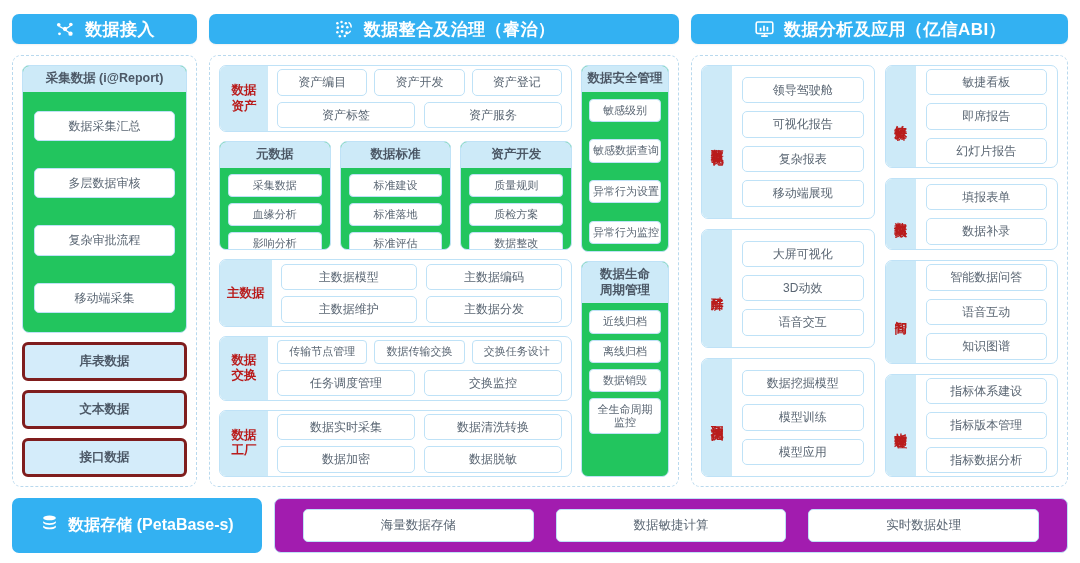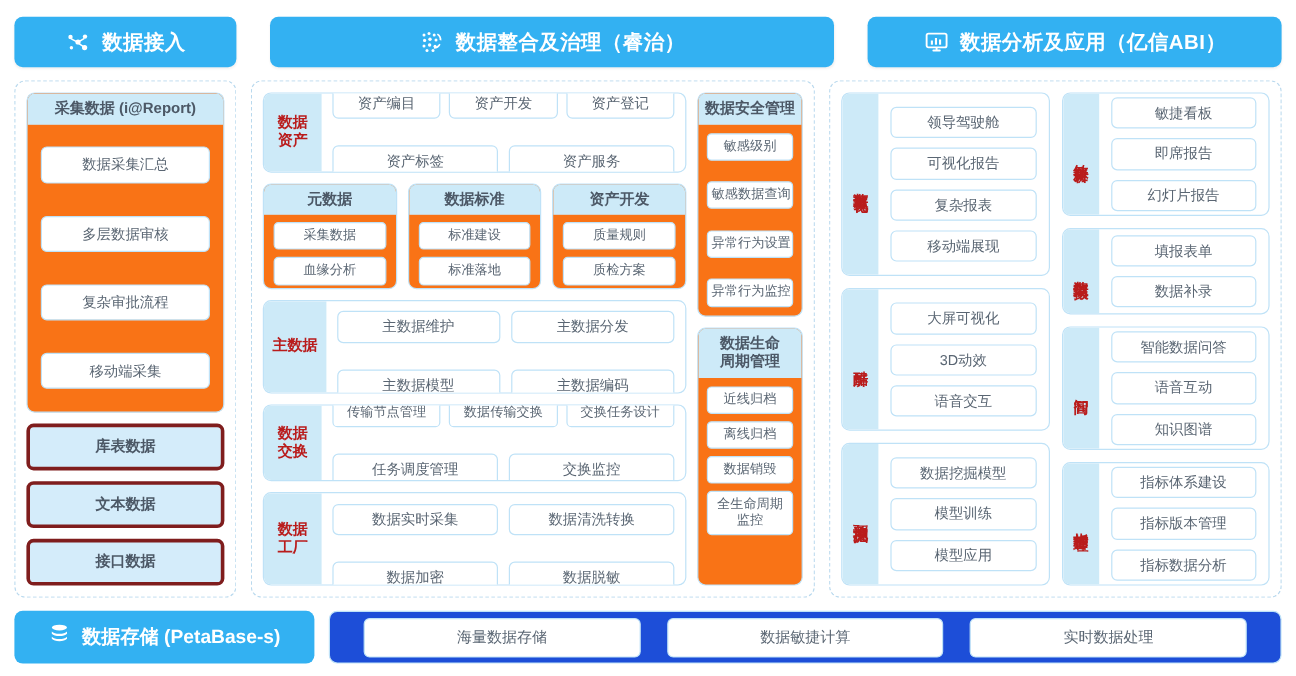--- a/index.html
+++ b/index.html
@@ -6,21 +6,21 @@
   body{
     width:1080px;height:563px;
     background:#ffffff;
     font-family:"Liberation Sans","DejaVu Sans",sans-serif;
     color:#4a5560;
     overflow:hidden;
   }
   .canvas{position:relative;width:1080px;height:563px;box-sizing:border-box;padding:14px 12px 10px 12px;display:flex;flex-direction:column;}
 
   
-  .head-row{display:flex;gap:28px;align-items:stretch;height:42px;flex:0 0 auto;}
+  .head-row{display:flex;gap:12px;align-items:stretch;height:30px;flex:0 0 auto;}
   .pill{
     background:#33b1f2;border-radius:7px;color:#fff;
     display:flex;align-items:center;justify-content:center;gap:9px;
     font-size:17px;font-weight:bold;letter-spacing:.4px;
     box-shadow:0 1px 2px rgba(0,0,0,.06);
   }
   .pill .glyph{display:flex;align-items:center;justify-content:center;width:22px;height:22px;}
   .col1{width:185px;flex:0 0 185px;}
   .col2{width:470px;flex:0 0 470px;}
   .col3{flex:1 1 auto;}
@@ -28,21 +28,21 @@
   
   .body-row{display:flex;gap:12px;align-items:stretch;margin-top:11px;flex:1 1 auto;min-height:0;}
 
   .dashed{
     border:1px dashed #b9d9ee;border-radius:9px;background:#fff;
     box-sizing:border-box;padding:9px;display:flex;flex-direction:column;
   }
 
   
   .card{
-    border:1px solid #bfe2f7;border-radius:7px;background:#f97316;
+    border:1px solid #bfe2f7;border-radius:7px;background:#22c55e;
     box-sizing:border-box;display:flex;flex-direction:column;overflow:hidden;
   }
   .card-hd{
     background:#cdeaf8;color:#4c5866;font-size:12.5px;font-weight:bold;
     text-align:center;padding:5px 2px;line-height:1.25;
   }
   .card-bd{flex:1 1 auto;display:flex;flex-direction:column;justify-content:space-around;padding:7px 9px;gap:7px;}
 
   .chip{
     border:1px solid #bfe2f7;border-radius:5px;background:#fff;
@@ -75,45 +75,45 @@
     display:flex;overflow:hidden;box-sizing:border-box;
   }
   .srow-lbl{
     background:#cdeaf8;color:#b91c1c;font-size:12.5px;font-weight:bold;
     display:flex;align-items:center;justify-content:center;text-align:center;
     padding:0 7px;line-height:1.22;flex:0 0 auto;
   }
   .srow-lbl.w2{width:34px;}
   .srow-bd{flex:1 1 auto;display:flex;flex-direction:column;justify-content:center;gap:6px;padding:7px 9px;min-width:0;}
   .grid2{display:flex;gap:9px;}
-  .grid2>*{flex:1 1 0;min-width:0;margin-top:16px;}
+  .grid2>*{flex:1 1 0;min-width:0;}
   .grid3{display:flex;gap:7px;}
   .grid3>*{flex:1 1 0;min-width:0;}
 
   .triple{display:flex;gap:9px;flex:1 1 auto;min-height:0;}
   .triple>.card{flex:1 1 0;min-width:0;}
   .triple .card-bd{gap:6px;padding:6px 8px;}
 
   
   .rcol-inner{display:flex;gap:10px;flex:1 1 auto;min-height:0;}
   .rsub{display:flex;flex-direction:column;gap:10px;flex:1 1 0;min-width:0;}
   .rsub .srow{flex:1 1 auto;}
   .rsub .srow-lbl{width:22px;padding:0 4px;}
   .rsub .srow-bd{gap:8px;padding:8px 10px;}
   .vtext{writing-mode:vertical-rl;text-orientation:upright;letter-spacing:1px;line-height:1;}
 
   
-  .bottom-row{display:flex;gap:12px;align-items:stretch;height:44px;margin-top:11px;flex:0 0 auto;}
+  .bottom-row{display:flex;gap:12px;align-items:stretch;height:55px;margin-top:11px;flex:0 0 auto;}
   .store-pill{
     background:#33b1f2;border-radius:7px;color:#fff;width:250px;flex:0 0 250px;
     display:flex;align-items:center;justify-content:center;gap:9px;
     font-size:16px;font-weight:bold;
   }
   .store-box{
-    flex:1 1 auto;border:1px solid #bfe2f7;border-radius:7px;background:#1d4ed8;
+    flex:1 1 auto;border:1px solid #bfe2f7;border-radius:7px;background:#a21caf;
     display:flex;align-items:center;gap:22px;padding:3px 28px;box-sizing:border-box;
   }
   .store-box .chip{flex:1 1 0;padding:8px 4px;font-size:12.5px;}
 </style>
 </head>
 <body>
 
 <div class="canvas">
 
   <div class="head-row">
@@ -238,26 +238,26 @@
               </div>
             </div>
           </div>
 
           <div class="srow">
             <div class="srow-lbl">
               <span style="white-space:pre-line">主数据</span>
             </div>
             <div class="srow-bd">
               <div class="grid2">
+                <div class="chip">主数据模型</div>
+                <div class="chip">主数据编码</div>
+              </div>
+              <div class="grid2">
                 <div class="chip">主数据维护</div>
                 <div class="chip">主数据分发</div>
-              </div>
-              <div class="grid2">
-                <div class="chip">主数据模型</div>
-                <div class="chip">主数据编码</div>
               </div>
             </div>
           </div>
 
           <div class="srow">
             <div class="srow-lbl w2">
               <span style="white-space:pre-line">数据
 交换</span>
             </div>
             <div class="srow-bd">

